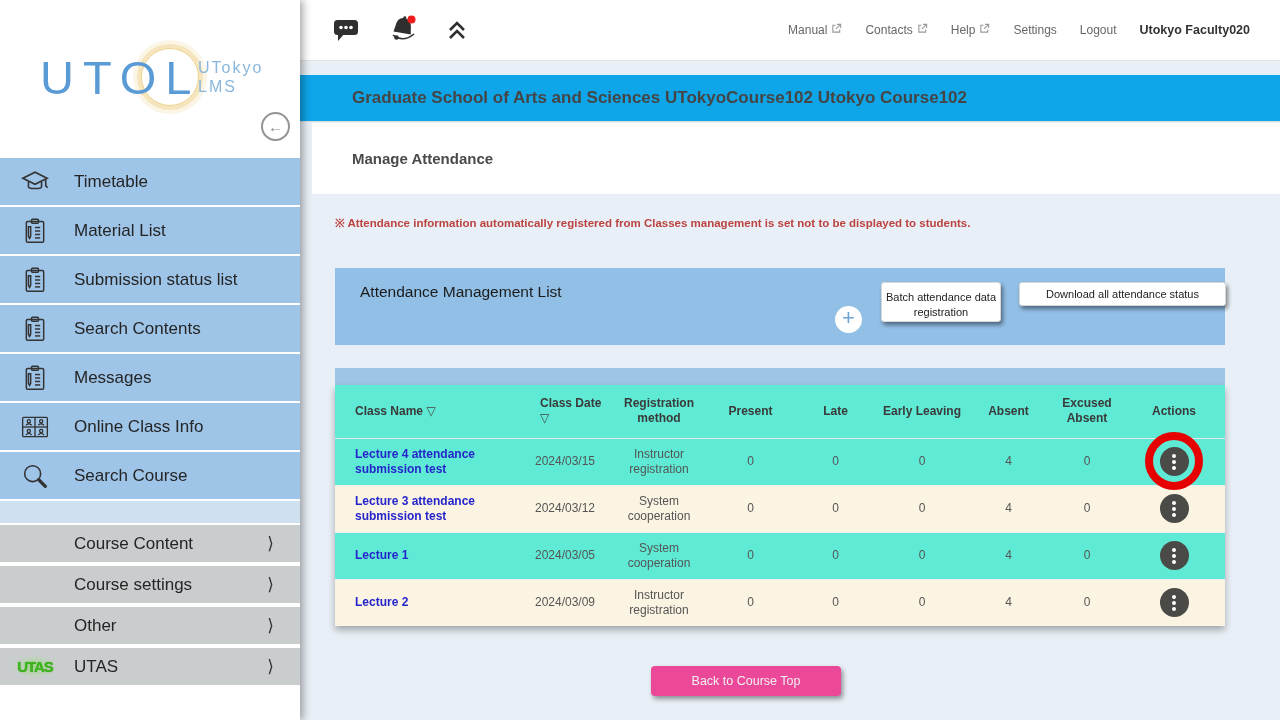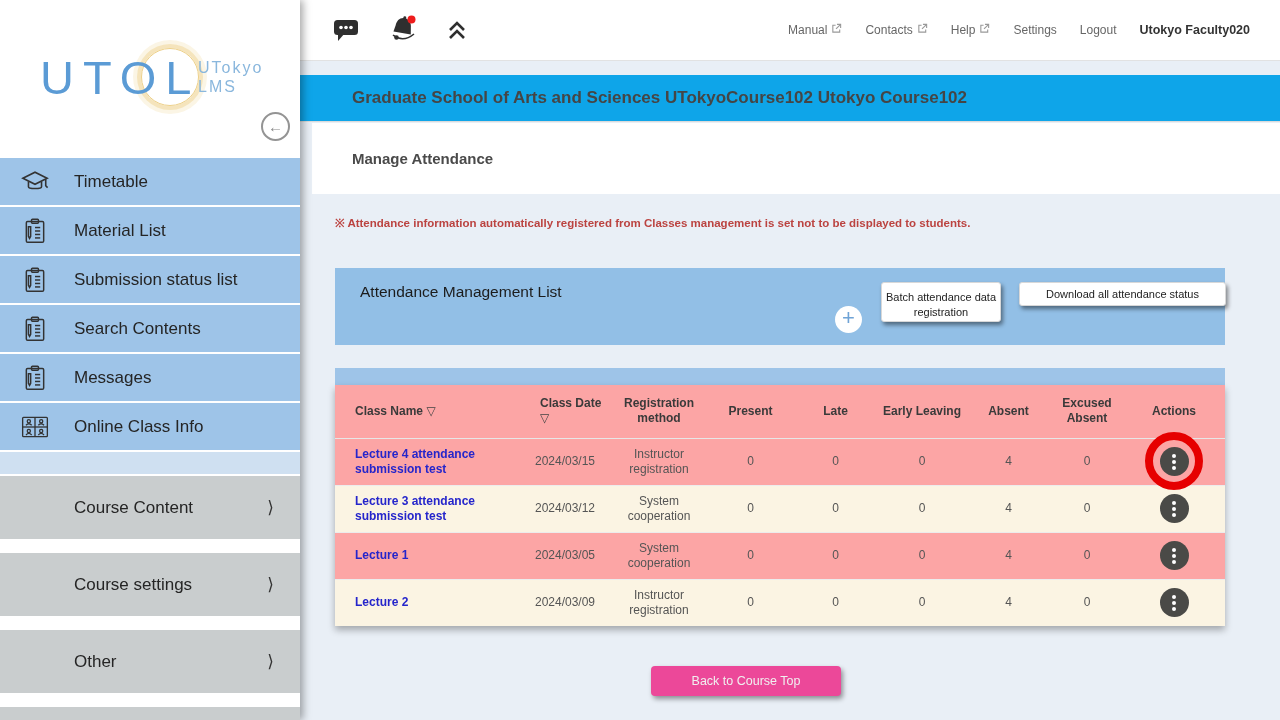--- a/index.html
+++ b/index.html
@@ -20,21 +20,21 @@
   .collapse-btn { position:absolute; left:261px; top:112px; width:29px; height:29px; border-radius:50%;
                   border:2px solid #949494; color:#8a8a8a; display:flex; align-items:center;
                   justify-content:center; font-size:15px; cursor:pointer; background:#fff; }
 
   .sb-item { height:47px; margin-bottom:2px; background:#9ec4e8; display:flex; align-items:center;
              padding-left:16px; cursor:pointer; }
   .sb-icon { width:38px; height:36px; display:flex; align-items:center; justify-content:center;
              margin-right:20px; flex:none; }
   .sb-label { font-size:17px; color:#252525; }
   .sb-gap { height:22px; background:#cfe0f1; margin-bottom:2px; }
-  .sb-section { height:63px; margin-bottom:14px; background:#c9cdce; display:flex; align-items:center;
+  .sb-section { height:37px; margin-bottom:4px; background:#c9cdce; display:flex; align-items:center;
                 padding:0 26px 0 16px; cursor:pointer; }
   .sb-section .sb-label { flex:1; }
   .sb-chevron { font-size:17px; color:#333; }
   .utas-badge { font-size:15px; font-weight:bold; color:#3db51c; letter-spacing:-1px;
                 text-shadow:0 0 1px #2f8f12; padding:3px 4px; border-radius:8px;
                 background:radial-gradient(rgba(150,225,110,.65), rgba(150,225,110,0) 72%); }
 
   
   .topbar { position:absolute; left:300px; top:0; width:980px; height:61px; background:#fff;
             border-bottom:1px solid #e2e2e2; display:flex; align-items:center; z-index:4; }
@@ -60,21 +60,21 @@
   .plus-btn { position:absolute; left:500px; top:38px; width:27px; height:27px; border-radius:50%;
               background:#fff; color:#6fa3d6; font-size:22px; line-height:24px; text-align:center;
               cursor:pointer; font-weight:400; }
   .panel-btn { position:absolute; background:#fff; border:1px solid #d8d8d8; border-radius:3px;
                font-size:11px; color:#222; text-align:center; cursor:pointer;
                box-shadow:2px 3px 4px rgba(0,0,0,.45); font-family:"Liberation Sans",sans-serif; }
   .batch-btn { left:546px; top:14px; width:120px; height:40px; line-height:15px; padding-top:5px; }
   .download-btn { left:684px; top:14px; width:207px; height:24px; line-height:22px; }
 
   .table-strip { position:absolute; left:335px; top:368px; width:890px; height:17px; background:#9ec4e8; }
-  .table-wrap { position:absolute; left:335px; top:385px; width:890px; background:#fca5a5;
+  .table-wrap { position:absolute; left:335px; top:385px; width:890px; background:#5eead4;
                 box-shadow:0 4px 7px rgba(0,0,0,.30); }
   table { width:890px; border-collapse:collapse; table-layout:fixed; }
   col.c-name{width:185px} col.c-date{width:90px} col.c-method{width:98px} col.c-num{width:85px}
   col.c-early{width:88px} col.c-excused{width:72px} col.c-actions{width:102px}
   thead th { height:53px; font-size:12px; font-weight:bold; color:#3a3a3a; text-align:center;
              vertical-align:middle; border-bottom:1px solid #e6e6e6; line-height:15px; }
   th.left { text-align:left; padding-left:20px; }
   th .sort { font-weight:400; color:#444; }
   th .sort-block { display:block; font-weight:400; color:#444; }
   tbody tr { height:47px; border-top:1px solid #ececec; }
@@ -195,20 +195,29 @@
           <path d="M20.8 12 q3.2 -3.4 6.4 0"></path>
         <circle cx="10" cy="18.5" r="1.8"></circle>
           <path d="M6.8 23 q3.2 -3.4 6.4 0"></path>
         <circle cx="24" cy="18.5" r="1.8"></circle>
           <path d="M20.8 23 q3.2 -3.4 6.4 0"></path>
       </svg>
     </span>
     <span class="sb-label">Online Class Info</span>
   </div>
 
+  <div class="sb-item">
+    <span class="sb-icon">
+      <svg width="30" height="30" viewBox="0 0 32 32" fill="none" stroke="#333">
+        <circle cx="13.5" cy="13.5" r="8.5" stroke-width="1.7"></circle>
+        <line x1="20" y1="20" x2="27" y2="27" stroke-width="3.4" stroke-linecap="round"></line>
+      </svg>
+    </span>
+    <span class="sb-label">Search Course</span>
+  </div>
 
   <div class="sb-gap"></div>
 
   <div class="sb-section">
     <span class="sb-icon"></span>
     <span class="sb-label">Course Content</span>
     <span class="sb-chevron">⟩</span>
   </div>
   <div class="sb-section">
     <span class="sb-icon"></span>

